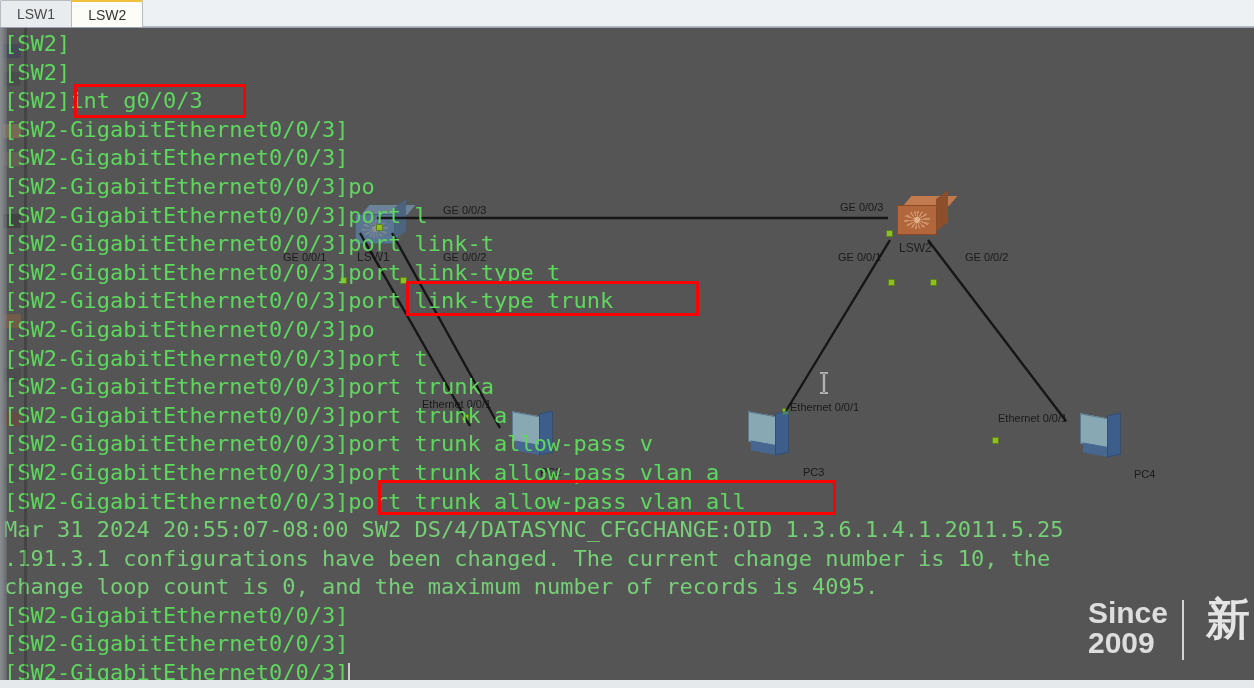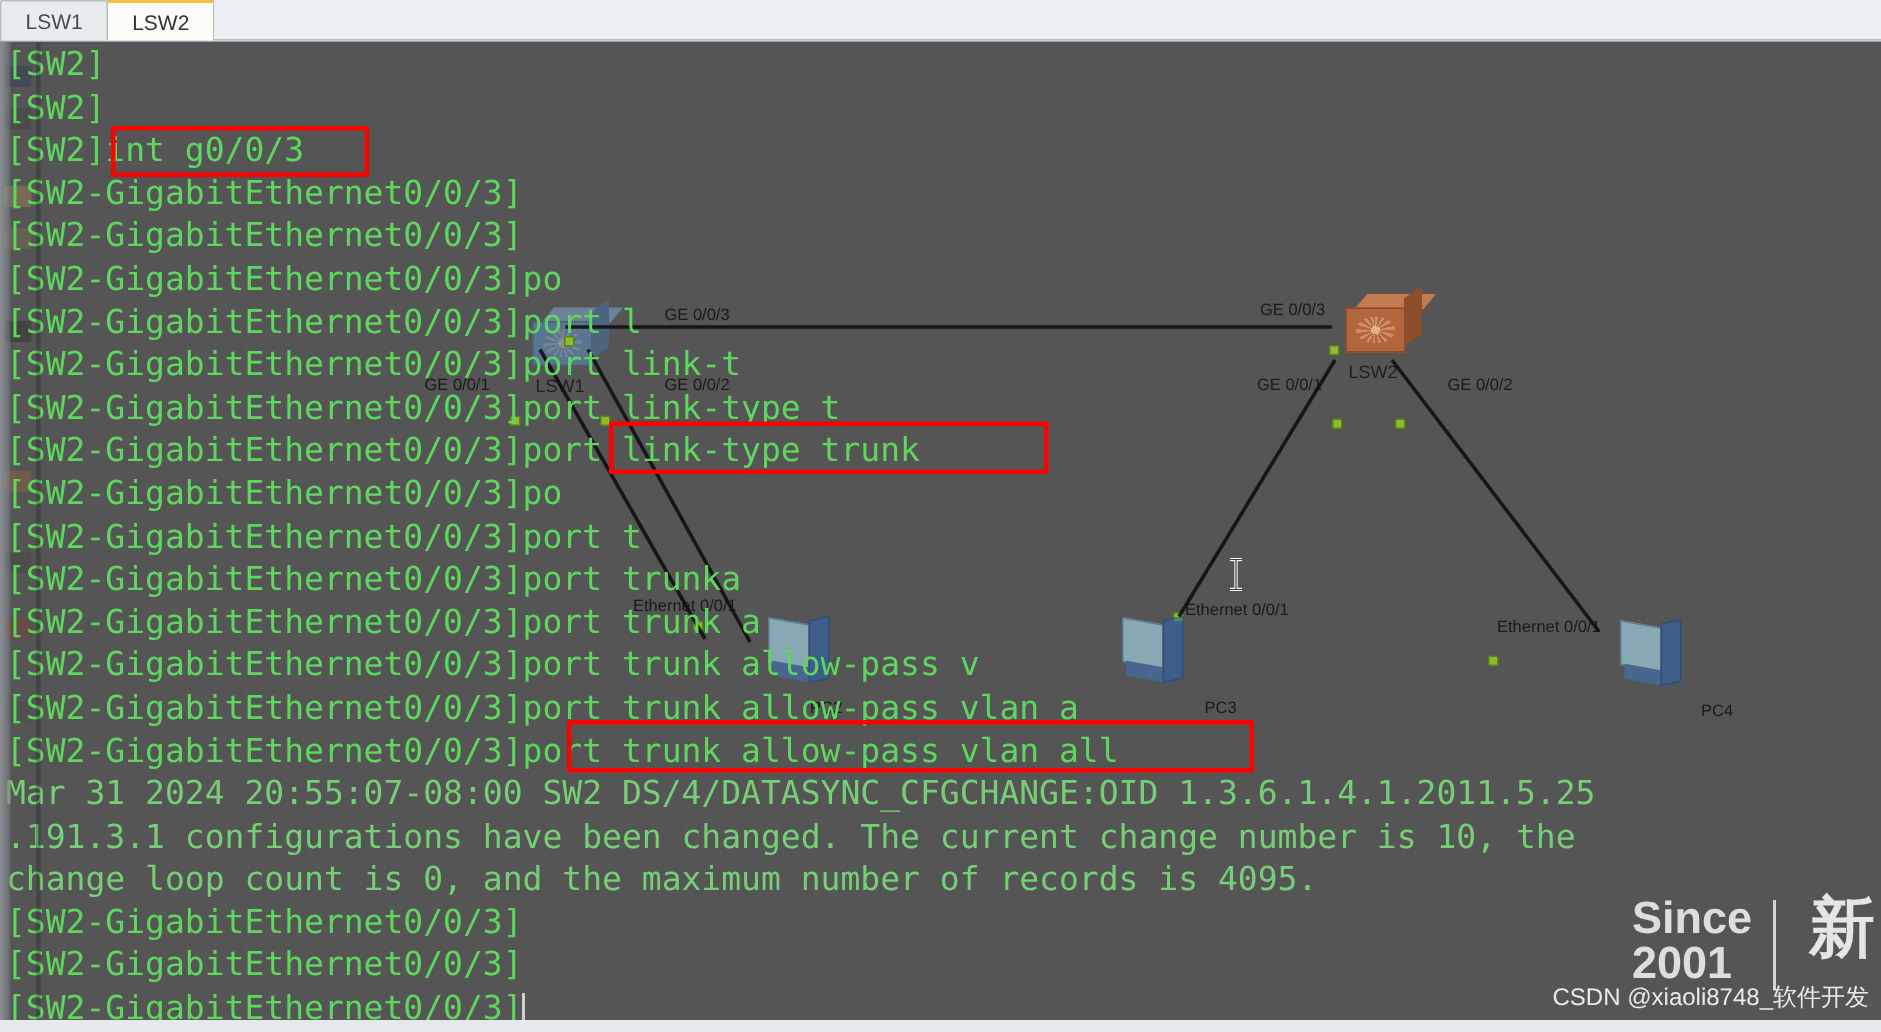--- a/index.html
+++ b/index.html
@@ -353,20 +353,19 @@
       <div class="redbox" title="port trunk allow-pass vlan all" style="left: 378px; top: 480px; width: 458px; height: 35px; border-color: rgb(255, 0, 0);"></div>
     </div>
 
   <svg id="mousecursor" style="left:818px; top:372px;" viewBox="0 0 12 22">
     <path d="M2 1 H10 M6 1 V21 M2 21 H10" stroke="#ffffff" stroke-width="2.2" fill="none"></path>
     <path d="M2 1 H10 M6 1 V21 M2 21 H10" stroke="#3a3a3a" stroke-width="0.8" fill="none"></path>
   </svg>
 
   <div id="wm-since">
     <div>Since</div>
-    <div>2001</div>
+    <div>2009</div>
   </div>
   <div id="wm-bar"></div>
   <div id="wm-cn">新</div>
-  <div id="wm-csdn">CSDN @xiaoli8748_软件开发</div>
 
   <div id="bottomstrip"></div>
 </div>
 
 </body></html>

